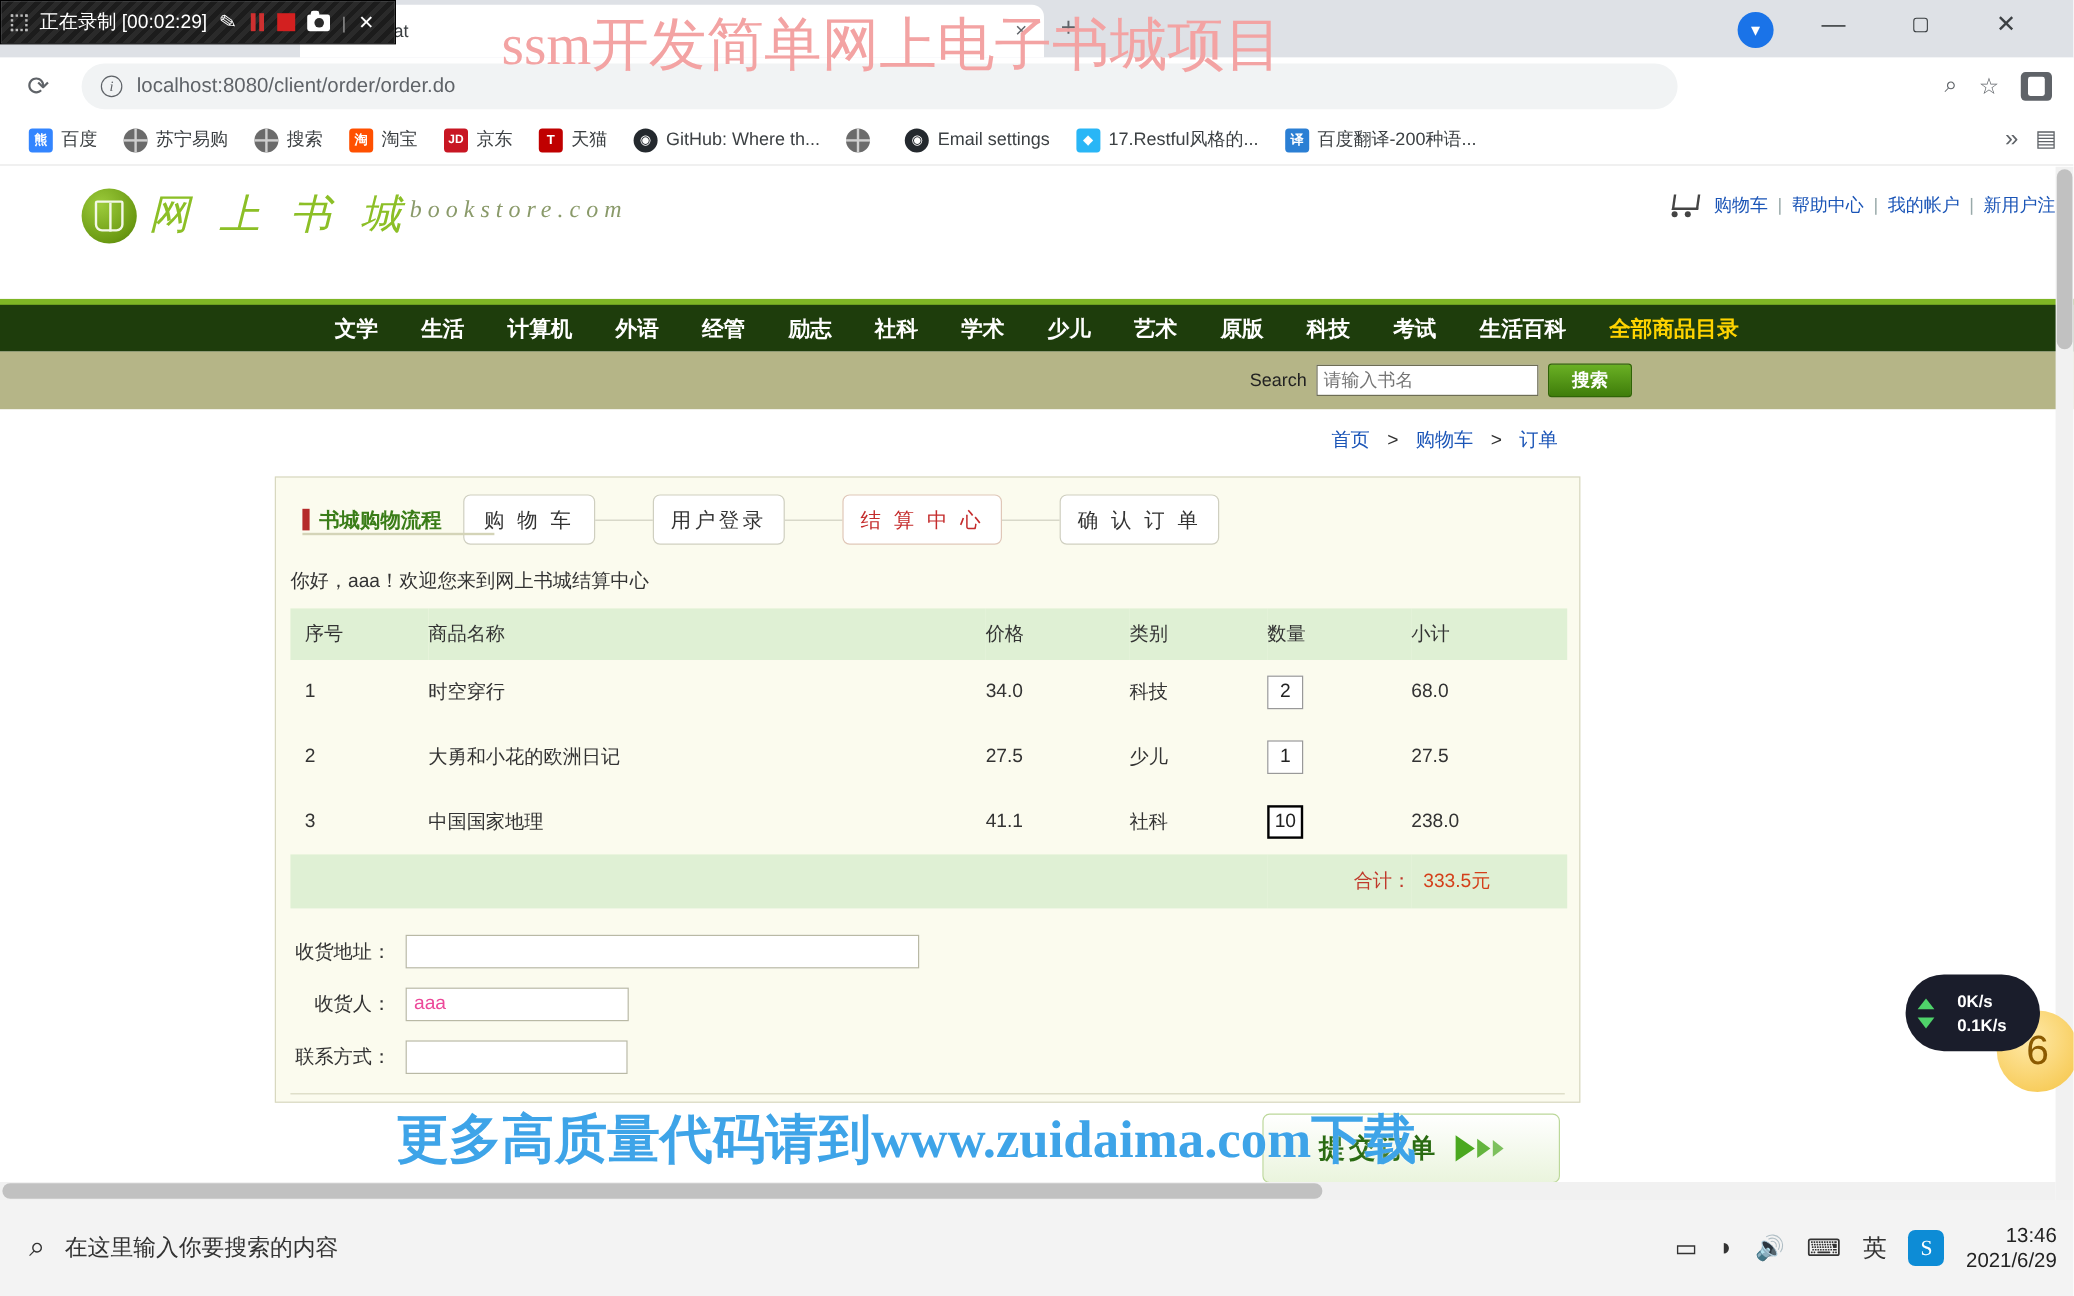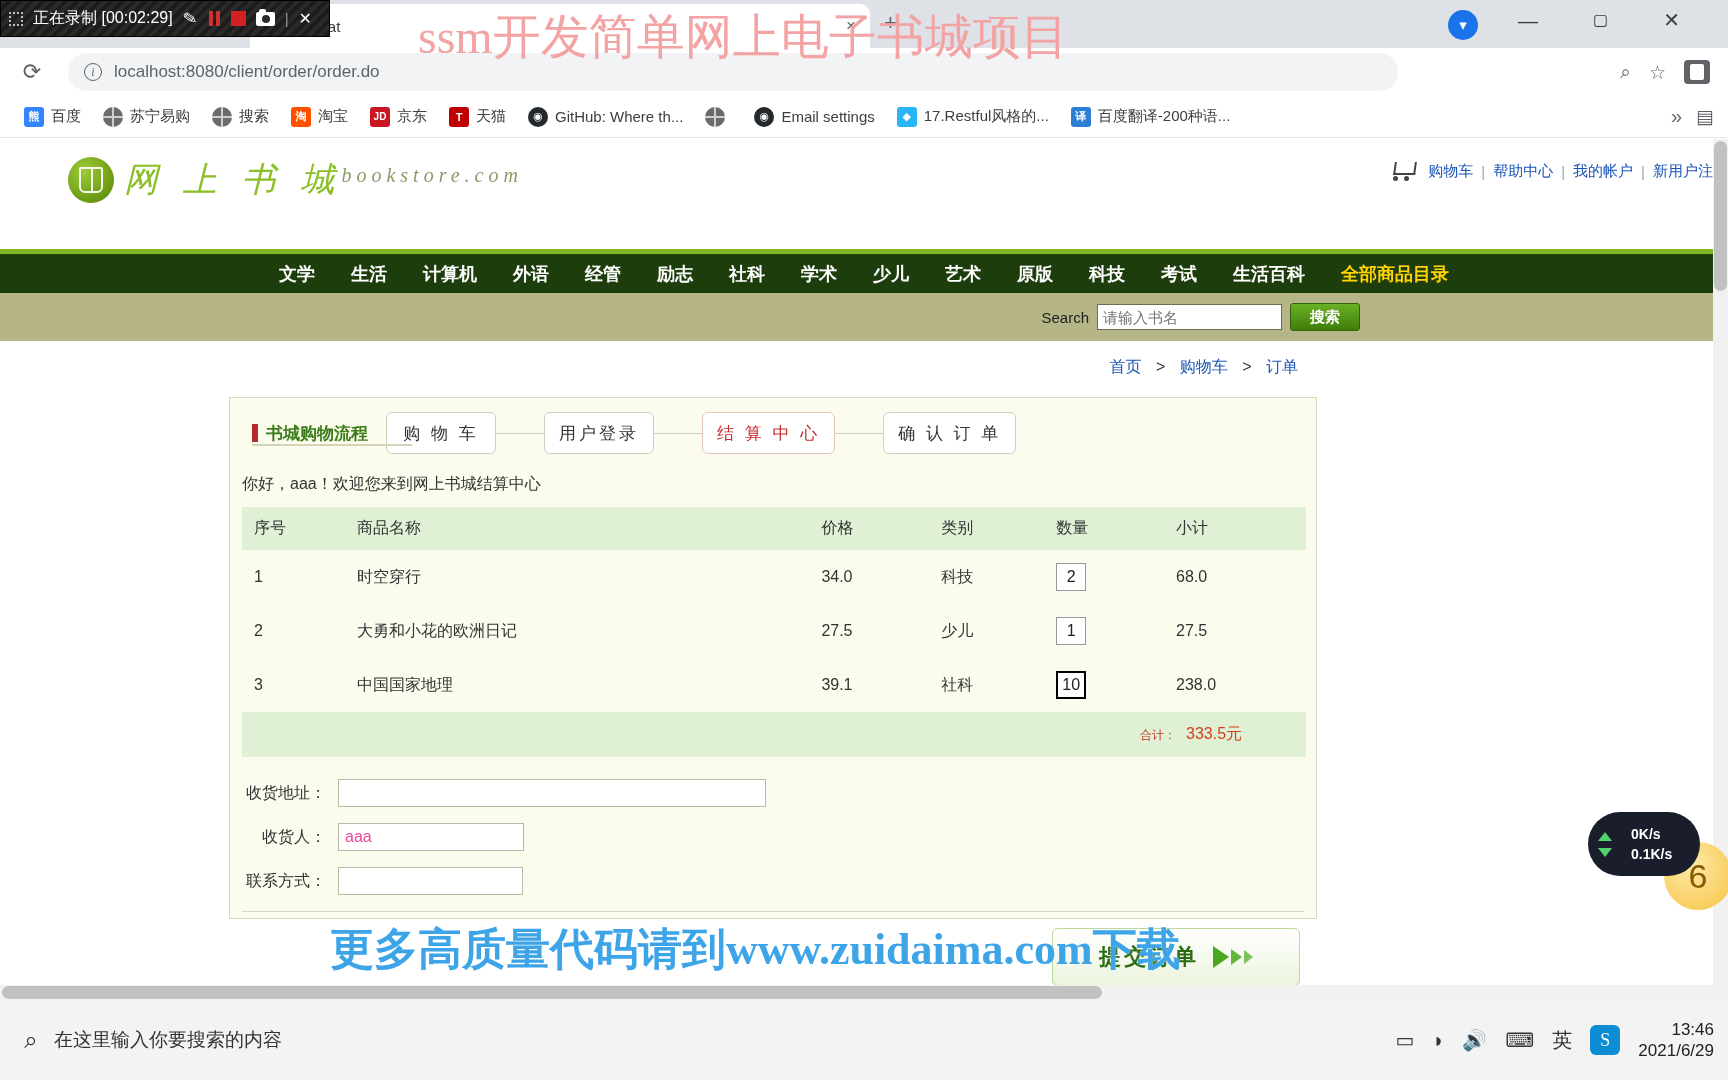--- a/index.html
+++ b/index.html
@@ -108,21 +108,21 @@
   table.cart tbody td { font-size:16px; color:#333; padding:13px 0; }
   .col-idx { width:115px; padding-left:12px !important;}
   .col-name{ width:465px; }
   .col-price{ width:120px; }
   .col-cat{ width:115px; }
   .col-qty{ width:120px; }
   .col-sub{ width:130px; }
   .qty-input { width:30px; height:28px; border:1px solid #999; background:#fff; font-size:16px; text-align:center; color:#222; outline:none;}
   .qty-input.focused { border:2px solid #000; }
   .total-row td { background:#dff0d4 !important; padding:12px 0 !important; }
-  .total-label { color:#c0392b; font-size:12px; }
+  .total-label { color:#c0392b; font-size:16px; }
   .total-value { color:#d43f1a; font-size:16px; margin-left:10px;}
 
   .form-area { margin:22px 0 0 12px;}
   .form-row { display:flex; align-items:center; margin-bottom:16px;}
   .form-label { width:84px; font-size:16px; color:#333; text-align:right; margin-right:12px;}
   .form-input { height:28px; border:1px solid #b9b9a5; background:#fff; font-size:16px; padding:12px 6px; color:#ec4899; outline:none;}
   .in-addr { width:428px; }
   .in-name { width:186px; }
   .in-phone{ width:185px; }
 
@@ -383,21 +383,21 @@
             <td class="col-idx">2</td>
             <td class="col-name">大勇和小花的欧洲日记</td>
             <td class="col-price">27.5</td>
             <td class="col-cat">少儿</td>
             <td class="col-qty"><input class="qty-input" value="1" style=""></td>
             <td class="col-sub">27.5</td>
           </tr>
           <tr>
             <td class="col-idx">3</td>
             <td class="col-name">中国国家地理</td>
-            <td class="col-price">39.1</td>
+            <td class="col-price">41.1</td>
             <td class="col-cat">社科</td>
             <td class="col-qty"><input class="qty-input focused" value="10" style=""></td>
             <td class="col-sub">238.0</td>
           </tr>
           <tr class="total-row">
             <td colspan="4"></td>
             <td style="text-align:right;padding-right:14px;"><span class="total-label">合计：</span></td>
             <td><span class="total-value">333.5元</span></td>
           </tr>
         </tbody>

